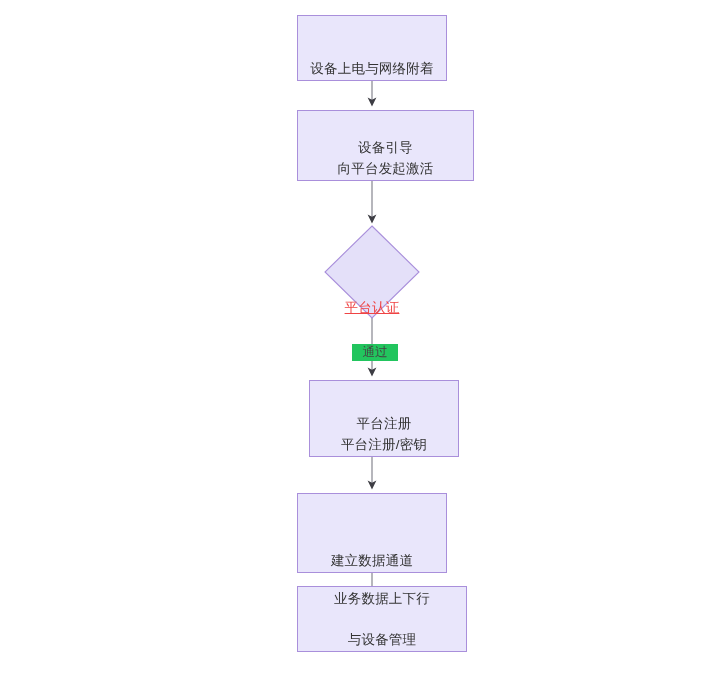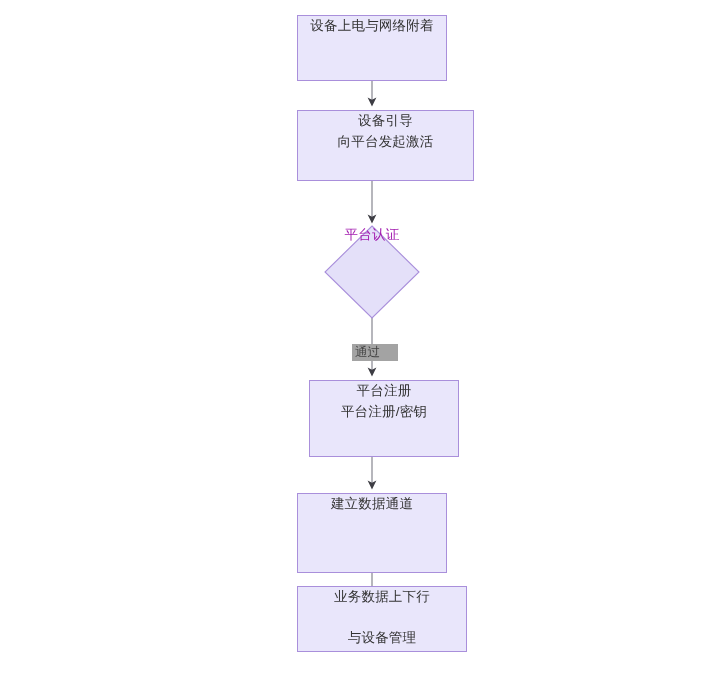--- a/index.html
+++ b/index.html
@@ -26,21 +26,21 @@
     top: 0;
     width: 726px;
     height: 700px;
   }
   .node {
     position: absolute;
     box-sizing: border-box;
     display: flex;
     flex-direction: column;
     align-items: center;
-    justify-content: flex-start;
+    justify-content: flex-end;
     background: #e9e6fb;
     border: 1px solid #a98fdb;
     color: #333333;
     font-size: 13.5px;
     line-height: 1.55;
     text-align: center;
     letter-spacing: 0.2px;
     z-index: 2;
   }
   .node .line1,
@@ -58,32 +58,34 @@
     position: absolute;
     left: 0;
     top: 0;
     width: 96px;
     height: 94px;
   }
   .decision-label {
     position: relative;
     z-index: 3;
     font-size: 13.5px;
-    color: #a21caf;
+    color: #ef4444;
     white-space: nowrap;
+    text-decoration: underline;
   }
   .edge-label {
     position: absolute;
     z-index: 4;
-    background: #a3a3a3;
+    background: #22c55e;
     color: #444444;
     font-size: 12.5px;
     line-height: 1.2;
     padding: 1px 3px;
     white-space: nowrap;
+    text-align: center;
   }
 </style>
 </head>
 <body>
 
 <div id="flow-canvas">
 
   <svg id="flow-svg" viewBox="0 0 726 700">
     <defs>
       <marker id="arrow" markerWidth="10" markerHeight="10" refX="5" refY="5" orient="auto" markerUnits="strokeWidth">

